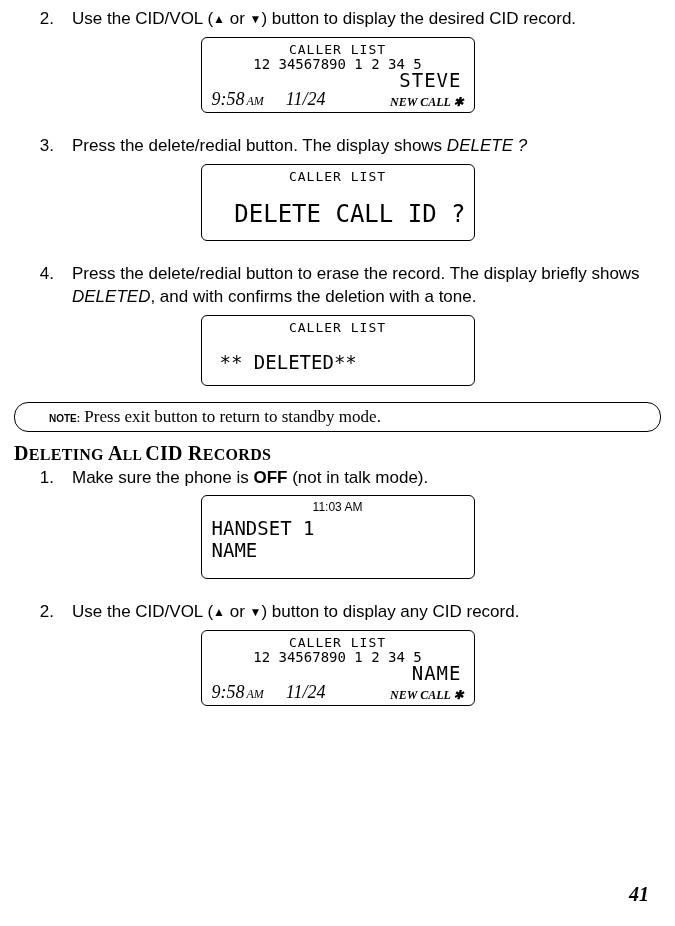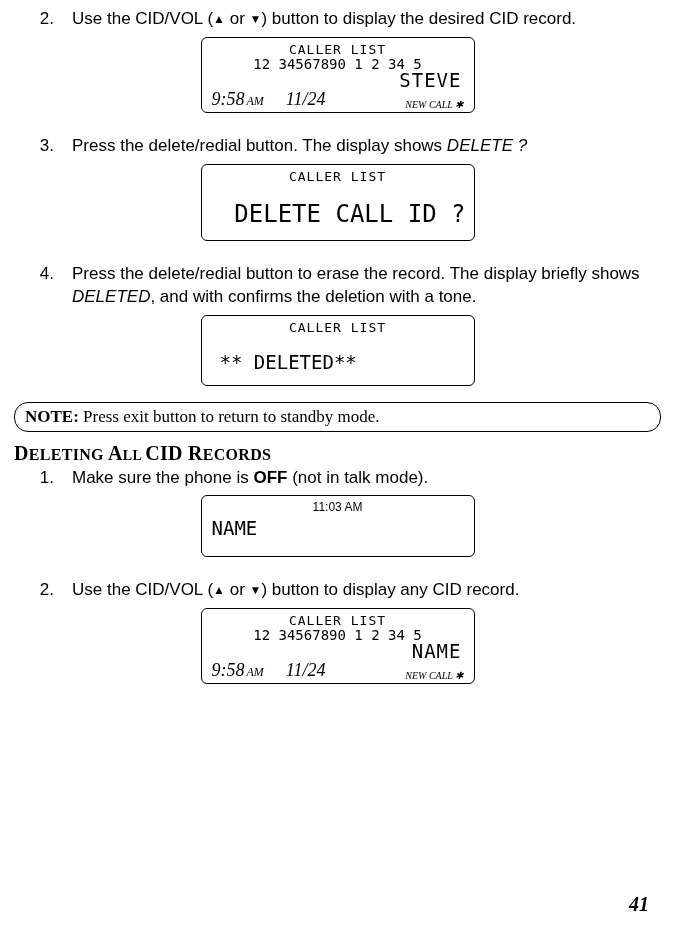--- a/index.html
+++ b/index.html
@@ -54,21 +54,21 @@
     display:flex;
     align-items:flex-end;
     font-family: "Times New Roman", serif;
     font-style:italic;
     font-size:18px;
     letter-spacing:0px;
     gap:22px;
     padding:0 2px;
   }
   .lcd-bottom .ampm { font-size:12px; font-style:italic; margin-left:2px; }
-  .lcd-bottom .flags { flex:1; text-align:right; font-style:italic; font-size:10px; letter-spacing:0px;}
+  .lcd-bottom .flags { flex:1; text-align:right; font-style:italic; font-size:12px; letter-spacing:0px;font-weight:bold;}
   .lcd-mid {
     font-family: "Lucida Console", Monaco, monospace;
     font-size:24px;
     letter-spacing:0px;
     text-align:right;
     padding:16px 0 10px 2px;
   }
   .lcd-mid-center {
     font-family: "Lucida Console", Monaco, monospace;
     font-size:19px;
@@ -91,33 +91,33 @@
     padding:4px 0 14px 2px;
   }
   .note-box {
     border:1.5px solid #000;
     border-radius:14px;
     padding:4px 10px;
     margin:-6px -18px 10px -18px;
     font-family: "Times New Roman", serif;
     font-size:17px;
   }
-  .note-box b { font-family: Liberation Serif, serif; font-weight:bold; font-size:17px;}
+  .note-box b { font-family: Liberation Sans, sans-serif; font-weight:bold; font-size:10px;margin-left:24px;}
   .section-head {
     font-family: "Times New Roman", serif;
     font-size:20px;
     font-weight:bold;
     margin:0 0 2px -18px;
     letter-spacing:0.3px;
   }
   .section-head .sc { font-variant: small-caps; }
   .pagenum {
     position:absolute;
     right:26px;
-    bottom:10px;
+    bottom:20px;
     font-weight:bold;
     font-style:italic;
     font-size:20px;
     font-family: "Times New Roman", serif;
   }
 </style>
 </head>
 <body>
 
 <div class="step">
@@ -180,20 +180,21 @@
   <div class="step-num">1.</div>
   <div class="step-txt">
     <span>Make sure the phone is </span><span class="bold">OFF</span><span> (not in talk mode).</span>
   </div>
 </div>
 
 <div class="lcd-wrap">
   <div class="lcd">
     <div class="lcd-time-small">11:03 AM</div>
     <div class="lcd-left">
+      <div>HANDSET 1</div>
       <div>NAME</div>
     </div>
   </div>
 </div>
 
 <div class="step">
   <div class="step-num">2.</div>
   <div class="step-txt">
     <span>Use the CID/VOL (</span><span class="arrow">▲</span><span> or </span><span class="arrow">▼</span><span>) button to display any CID record.</span>
   </div>

